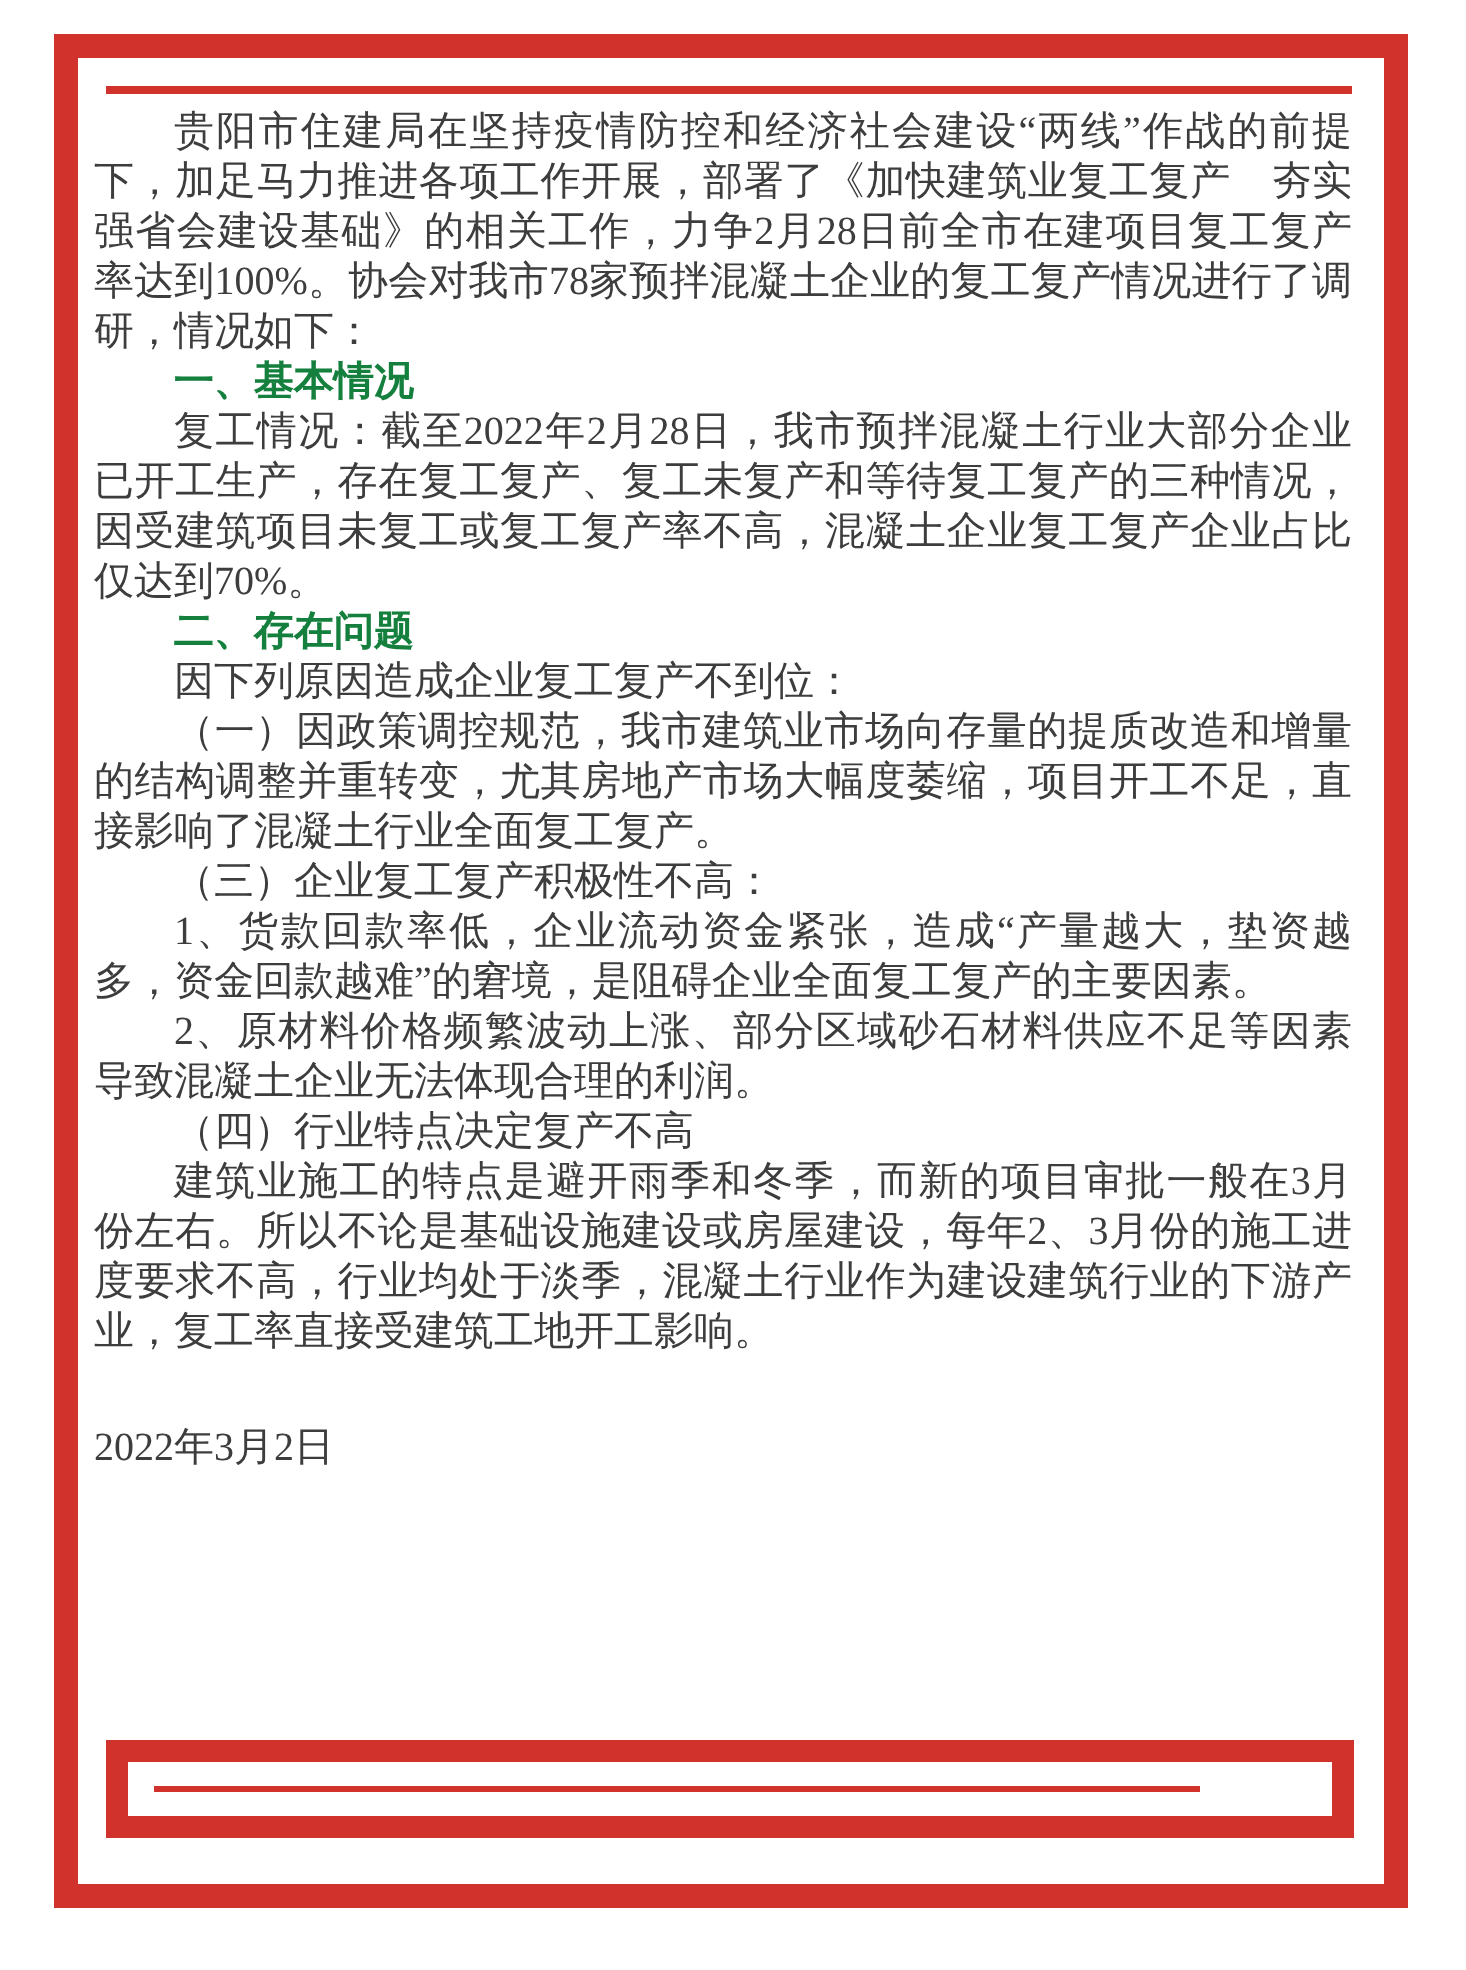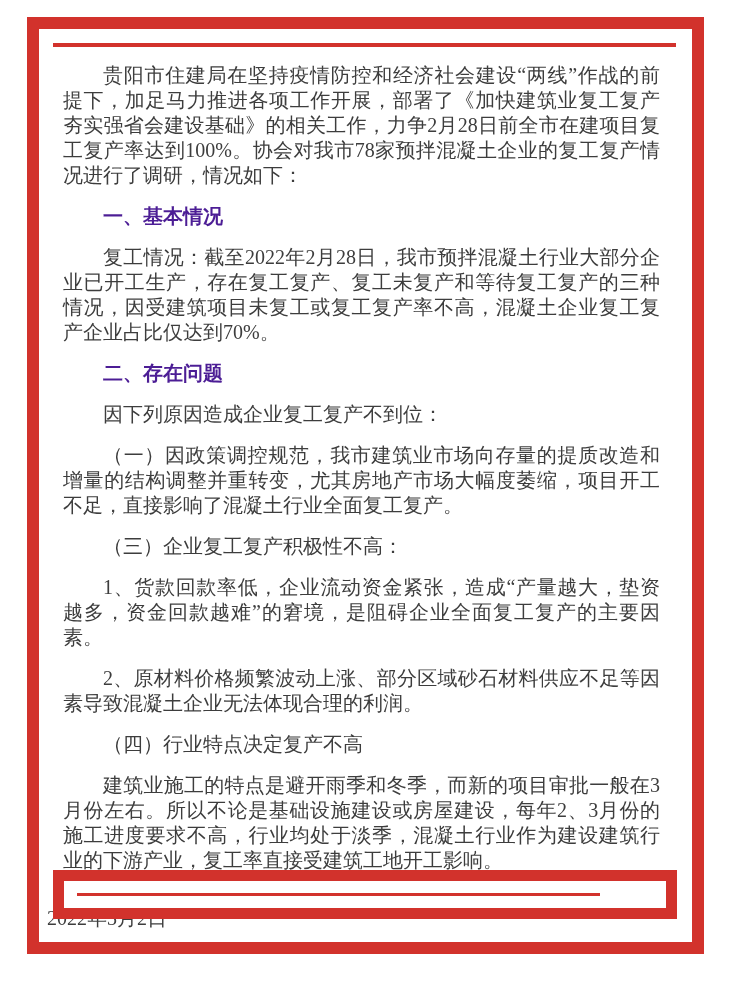--- a/index.html
+++ b/index.html
@@ -29,26 +29,26 @@
     background: #d2322c;
   }
   .doc-body {
     margin: 7px 16px 0 8px;
     color: #3d3d3d;
     font-size: 20px;
     line-height: 25px;
     text-align: justify;
   }
   .para {
-    margin: 16px;
+    margin: 0;
     text-indent: 2em;
   }
   .heading {
     font-weight: bold;
-    color: #4c1d95;
+    color: #15803d;
   }
   .date-line {
     margin: 33px 0 0 0;
     text-indent: 0;
     padding-right: 106px;
   }
   .stamp-box {
     position: absolute;
     left: 14px;
     top: 841px;

